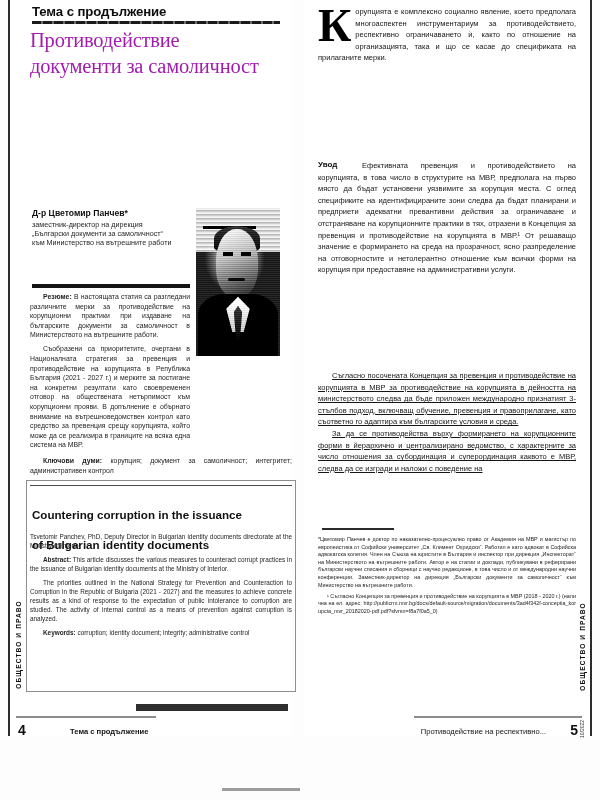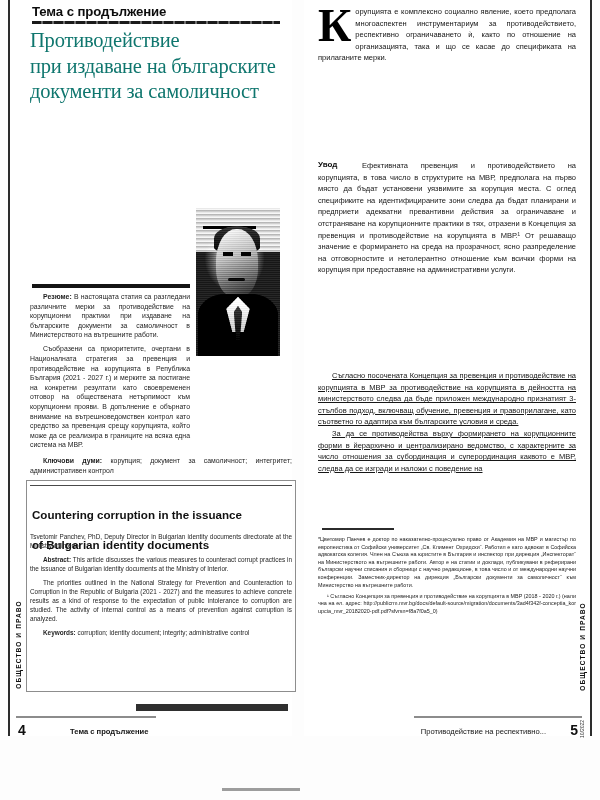--- a/index.html
+++ b/index.html
@@ -57,21 +57,21 @@
   }
 
   .headline {
     position: absolute;
     left: 20px;
     top: 28px;
     width: 262px;
     font-family: "Liberation Serif", serif;
     font-size: 20.5px;
     line-height: 25.5px;
-    color: #0f766e;
+    color: #a21caf;
     letter-spacing: -0.2px;
   }
   .headline div { white-space: nowrap; }
 
   .byline {
     position: absolute;
     left: 22px;
     top: 208px;
     width: 160px;
   }
@@ -417,24 +417,29 @@
 
   <div class="page-left">
 
     <div class="rubric-wrap">
       <div class="rubric">Тема с продължение</div>
       <div class="rubric-rule"></div>
     </div>
 
     <div class="headline">
       <div>Противодействие</div>
-      <div>при издаване на българските</div>
       <div>документи за самоличност</div>
     </div>
 
+    <div class="byline">
+      <div class="nm">Д-р Цветомир Панчев*</div>
+      <div class="rl">заместник-директор на дирекция</div>
+      <div class="rl">„Български документи за самоличност“</div>
+      <div class="rl">към Министерство на вътрешните работи</div>
+    </div>
 
     <div class="photo">
       <div class="bg-upper"></div>
       <div class="frame-line"></div>
       <div class="hair"></div>
       <div class="head"></div>
       <div class="eyes"></div>
       <div class="mouth"></div>
       <div class="shoulders"></div>
       <div class="shirt"></div>

